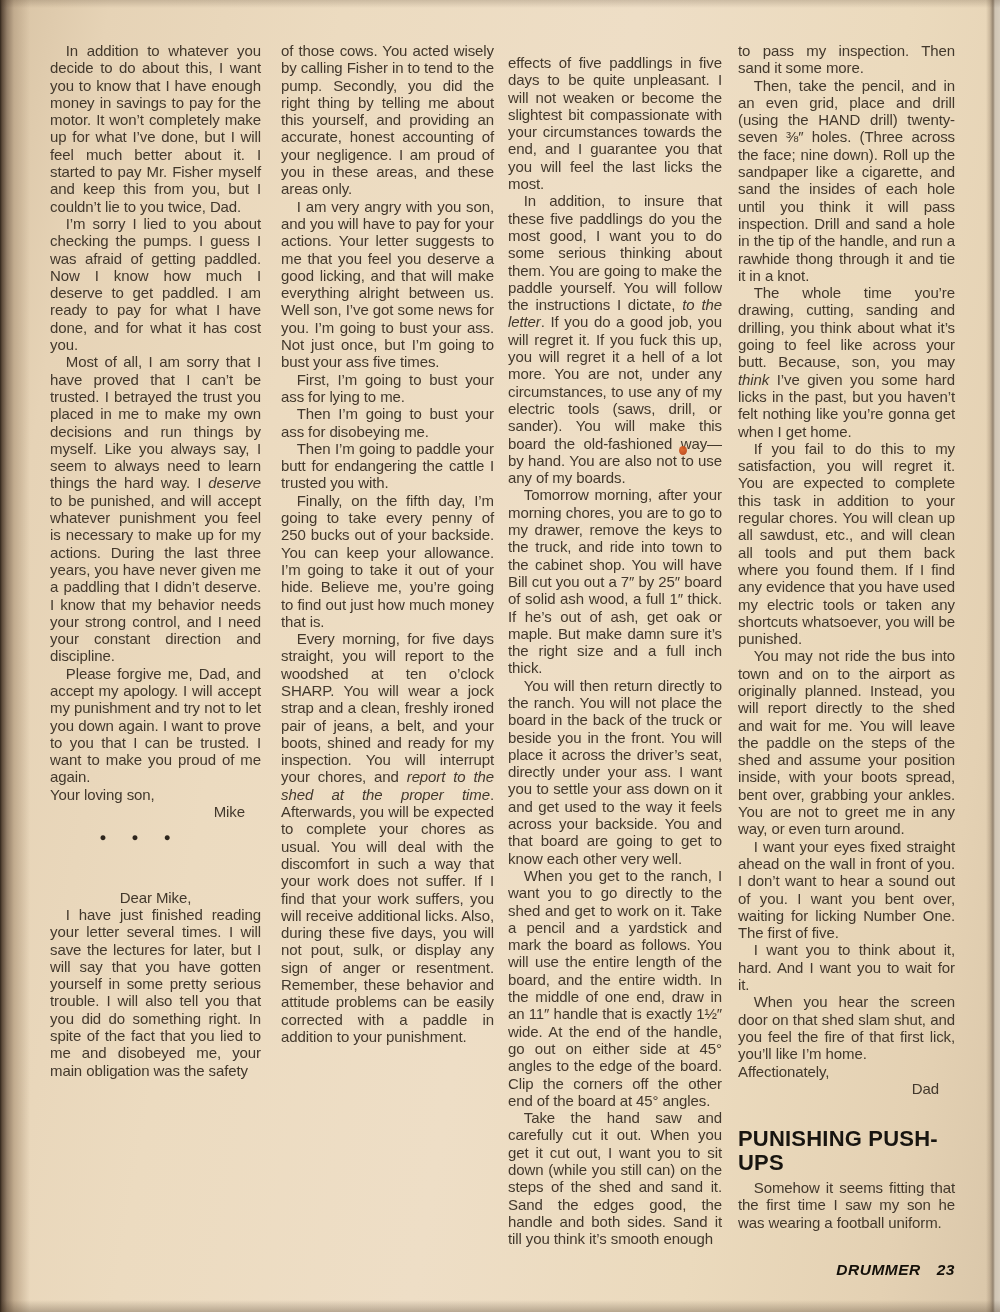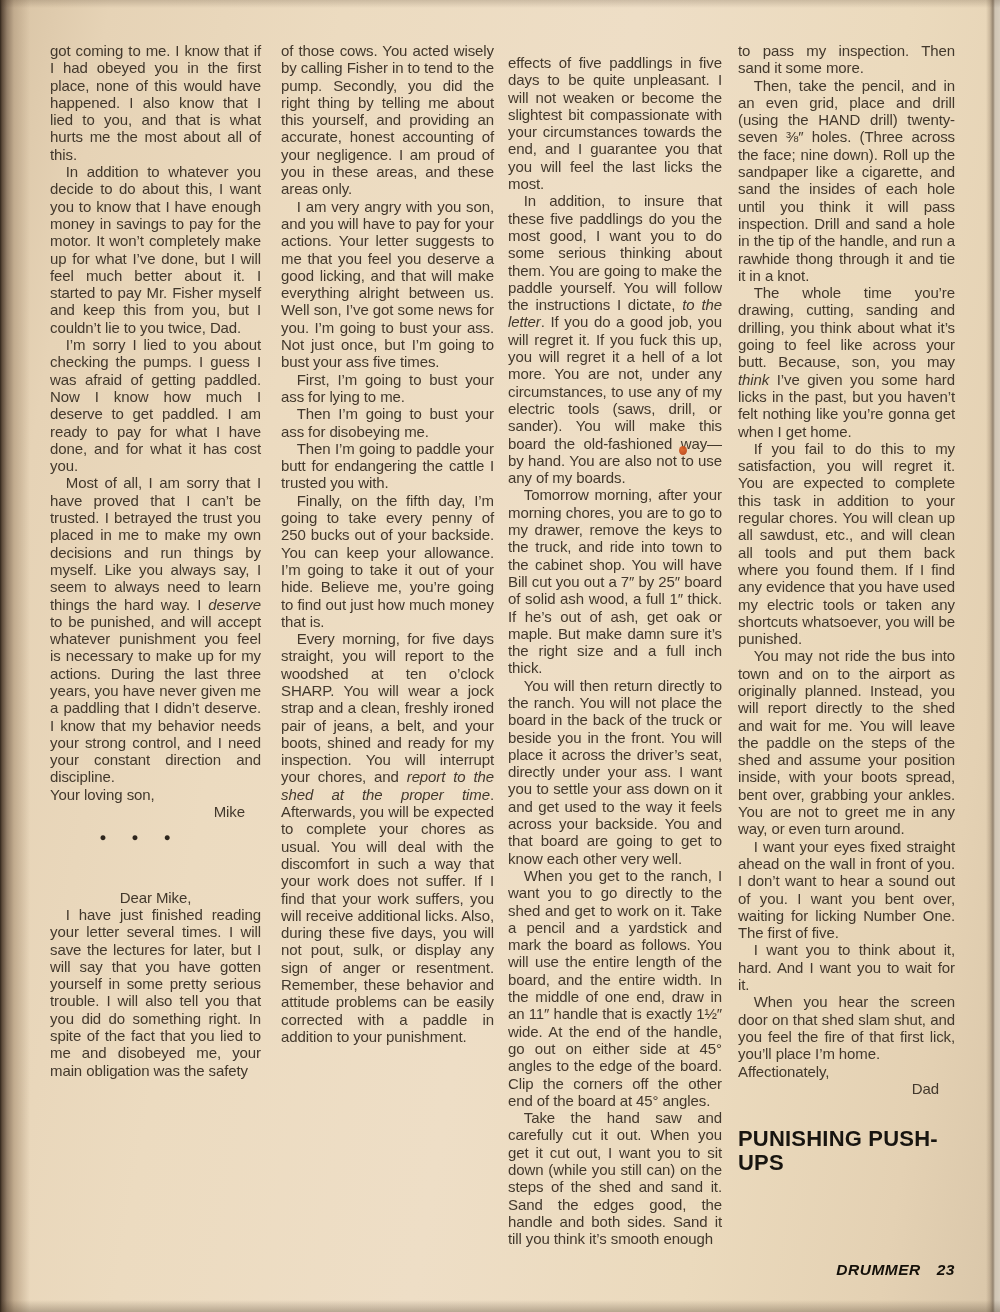--- a/index.html
+++ b/index.html
@@ -50,24 +50,24 @@
   .footer{position:absolute;left:738px;width:217px;top:1261px;text-align:right;
     padding-right:14px;color:#141009;font-size:15.5px;font-weight:700;font-style:italic;}
   .footer .mag{letter-spacing:0.5px;}
   .footer .pnum{margin-left:16px;letter-spacing:0.5px;}
 </style>
 </head>
 <body>
 
 <div class="page">
   <div class="col col-1">
-      <p class="para first"><span>got coming to me. I know that if I had obeyed you in the first place, none of this would have happened. I also know that I lied to you, and that is what hurts me the most about all of this.</span></p>
       <p class="para body"><span>In addition to whatever you decide to do about this, I want you to know that I have enough money in savings to pay for the motor. It won’t completely make up for what I’ve done, but I will feel much better about it. I started to pay Mr. Fisher myself and keep this from you, but I couldn’t lie to you twice, Dad.</span></p>
       <p class="para body"><span>I’m sorry I lied to you about checking the pumps. I guess I was afraid of getting paddled. Now I know how much I deserve to get paddled. I am ready to pay for what I have done, and for what it has cost you.</span></p>
       <p class="para body"><span>Most of all, I am sorry that I have proved that I can’t be trusted. I betrayed the trust you placed in me to make my own decisions and run things by myself. Like you always say, I seem to always need to learn things the hard way. I </span><span class="it">deserve</span><span> to be punished, and will accept whatever punishment you feel is necessary to make up for my actions. During the last three years, you have never given me a paddling that I didn’t deserve. I know that my behavior needs your strong control, and I need your constant direction and discipline.</span></p>
+      <p class="para body"><span>Please forgive me, Dad, and accept my apology. I will accept my punishment and try not to let you down again. I want to prove to you that I can be trusted. I want to make you proud of me again.</span></p>
       <p class="para sig"><span>Your loving son,</span></p>
       <p class="para sig2"><span>Mike</span></p>
       <p class="para dots"><span>● ● ●</span></p>
       <p class="para plain"><span>Dear Mike,</span></p>
       <p class="para body"><span>I have just finished reading your letter several times. I will save the lectures for later, but I will say that you have gotten yourself in some pretty serious trouble. I will also tell you that you did do something right. In spite of the fact that you lied to me and disobeyed me, your main obligation was the safety</span></p>
     </div>
   <div class="col col-2">
       <p class="para first"><span>of those cows. You acted wisely by calling Fisher in to tend to the pump. Secondly, you did the right thing by telling me about this yourself, and providing an accurate, honest accounting of your negligence. I am proud of you in these areas, and these areas only.</span></p>
       <p class="para body"><span>I am very angry with you son, and you will have to pay for your actions. Your letter suggests to me that you feel you deserve a good licking, and that will make everything alright between us. Well son, I’ve got some news for you. I’m going to bust your ass. Not just once, but I’m going to bust your ass five times.</span></p>
       <p class="para body"><span>First, I’m going to bust your ass for lying to me.</span></p>
@@ -85,24 +85,25 @@
       <p class="para body"><span>Take the hand saw and carefully cut it out. When you get it cut out, I want you to sit down (while you still can) on the steps of the shed and sand it. Sand the edges good, the handle and both sides. Sand it till you think it’s smooth enough</span></p>
     </div>
   <div class="col col-4">
       <p class="para first"><span>to pass my inspection. Then sand it some more.</span></p>
       <p class="para body"><span>Then, take the pencil, and in an even grid, place and drill (using the HAND drill) twenty-seven ⅜″ holes. (Three across the face; nine down). Roll up the sandpaper like a cigarette, and sand the insides of each hole until you think it will pass inspection. Drill and sand a hole in the tip of the handle, and run a rawhide thong through it and tie it in a knot.</span></p>
       <p class="para body"><span>The whole time you’re drawing, cutting, sanding and drilling, you think about what it’s going to feel like across your butt. Because, son, you may </span><span class="it">think</span><span> I’ve given you some hard licks in the past, but you haven’t felt nothing like you’re gonna get when I get home.</span></p>
       <p class="para body"><span>If you fail to do this to my satisfaction, you will regret it. You are expected to complete this task in addition to your regular chores. You will clean up all sawdust, etc., and will clean all tools and put them back where you found them. If I find any evidence that you have used my electric tools or taken any shortcuts whatsoever, you will be punished.</span></p>
       <p class="para body"><span>You may not ride the bus into town and on to the airport as originally planned. Instead, you will report directly to the shed and wait for me. You will leave the paddle on the steps of the shed and assume your position inside, with your boots spread, bent over, grabbing your ankles. You are not to greet me in any way, or even turn around.</span></p>
       <p class="para body"><span>I want your eyes fixed straight ahead on the wall in front of you. I don’t want to hear a sound out of you. I want you bent over, waiting for licking Number One. The first of five.</span></p>
       <p class="para body"><span>I want you to think about it, hard. And I want you to wait for it.</span></p>
-      <p class="para body"><span>When you hear the screen door on that shed slam shut, and you feel the fire of that first lick, you’ll place I’m home.</span></p>
+      <p class="para body"><span>When you hear the screen door on that shed slam shut, and you feel the fire of that first lick, you’ll like I’m home.</span></p>
       <p class="para sig"><span>Affectionately,</span></p>
       <p class="para sig2"><span>Dad</span></p>
       <p class="para heading"><span>PUNISHING PUSH-UPS</span></p>
+      <p class="para body"><span>Somehow it seems fitting that the first time I saw my son he was wearing a football uniform.</span></p>
     </div>
 
   <div class="footer">
     <span class="mag">DRUMMER</span><span class="pnum">23</span>
   </div>
 
   <div class="stain"></div>
   <div class="corner-mark"></div>
   <div class="edge-left"></div>
   <div class="edge-right"></div>

